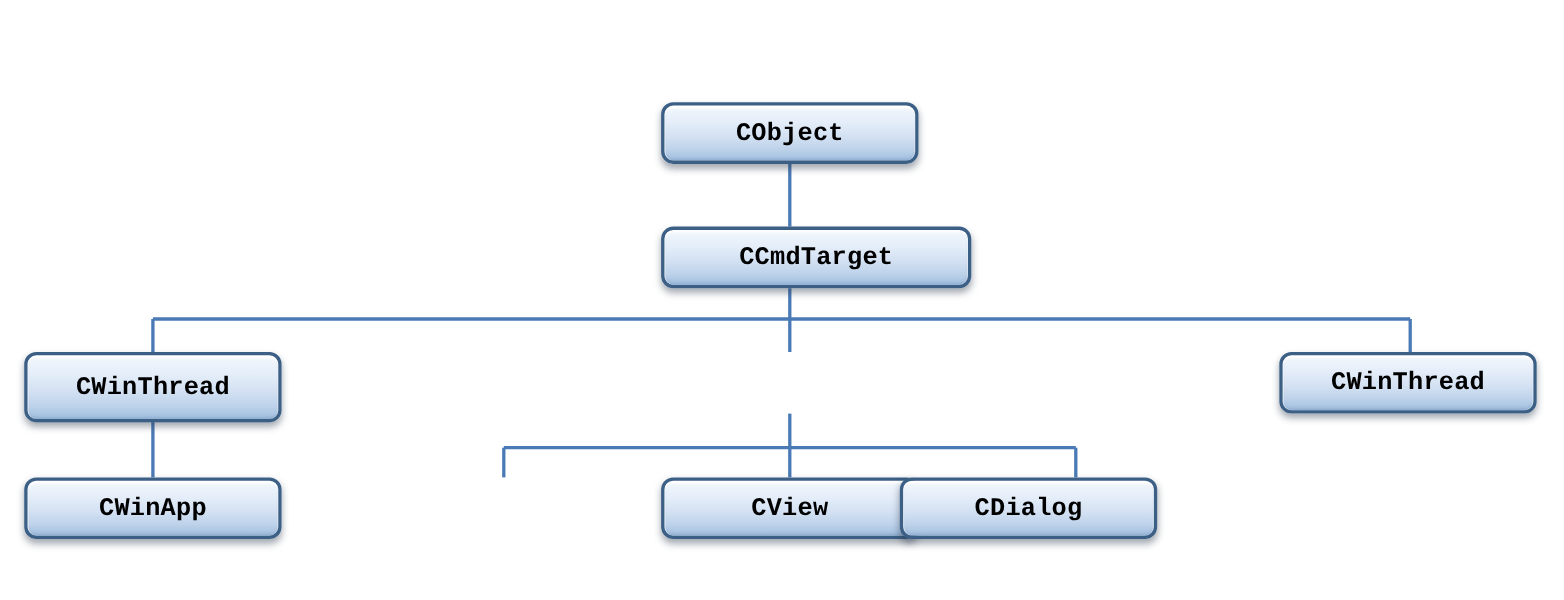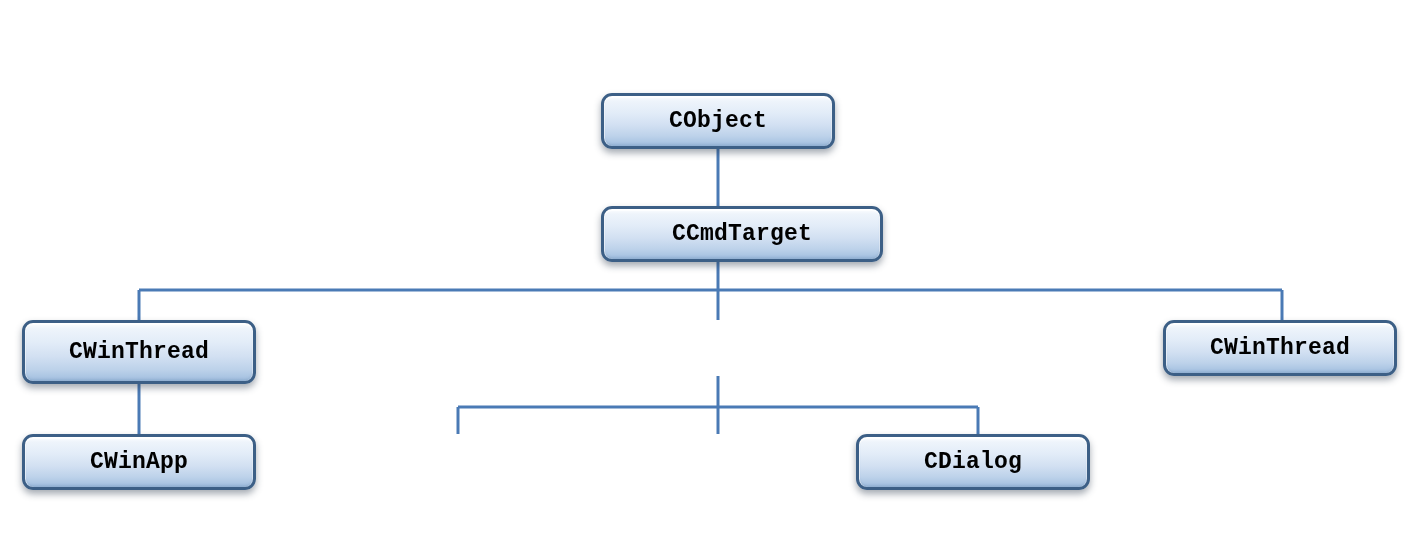--- a/index.html
+++ b/index.html
@@ -71,21 +71,21 @@
 
   
   #node-cobject      { left: 601px;  top: 93px;  width: 234px; height: 56px; }
   #node-ccmdtarget   { left: 601px;  top: 206px; width: 282px; height: 56px; }
   #node-cwinthread   { left: 22px;   top: 320px; width: 234px; height: 64px; text-align: center; }
   #node-cwnd         { left: 601px;  top: 320px; width: 234px; height: 56px; }
   #node-cdocument    { left: 1163px; top: 320px; width: 234px; height: 56px; }
   #node-cwinapp      { left: 22px;   top: 434px; width: 234px; height: 56px; }
   #node-cframewnd    { left: 341px;  top: 434px; width: 234px; height: 56px; }
   #node-cview        { left: 601px;  top: 434px; width: 234px; height: 56px; }
-  #node-cdialog      { left: 856px;  top: 434px; width: 234px; height: 56px; }
+  #node-cdialog      { left: 818px;  top: 434px; width: 234px; height: 56px; }
 </style>
 </head>
 <body>
 
 <div id="diagram">
 
   <svg id="connector-layer" viewBox="0 0 1422 545" width="1422" height="545" xmlns="http://www.w3.org/2000/svg" aria-hidden="true">
     <g stroke="#4a7ab5" stroke-width="3" fill="none" stroke-linecap="butt">
 
       <path d="M 718 149 L 718 206"></path>
@@ -126,18 +126,21 @@
 
   <div class="node" id="node-cdocument">
     <span class="node-label">CWinThread</span>
   </div>
 
   <div class="node" id="node-cwinapp">
     <span class="node-label">CWinApp</span>
   </div>
 
 
+  <div class="node" id="node-cview">
+    <span class="node-label">CView</span>
+  </div>
 
   <div class="node" id="node-cdialog">
     <span class="node-label">CDialog</span>
   </div>
 
 </div>
 
 </body></html>

